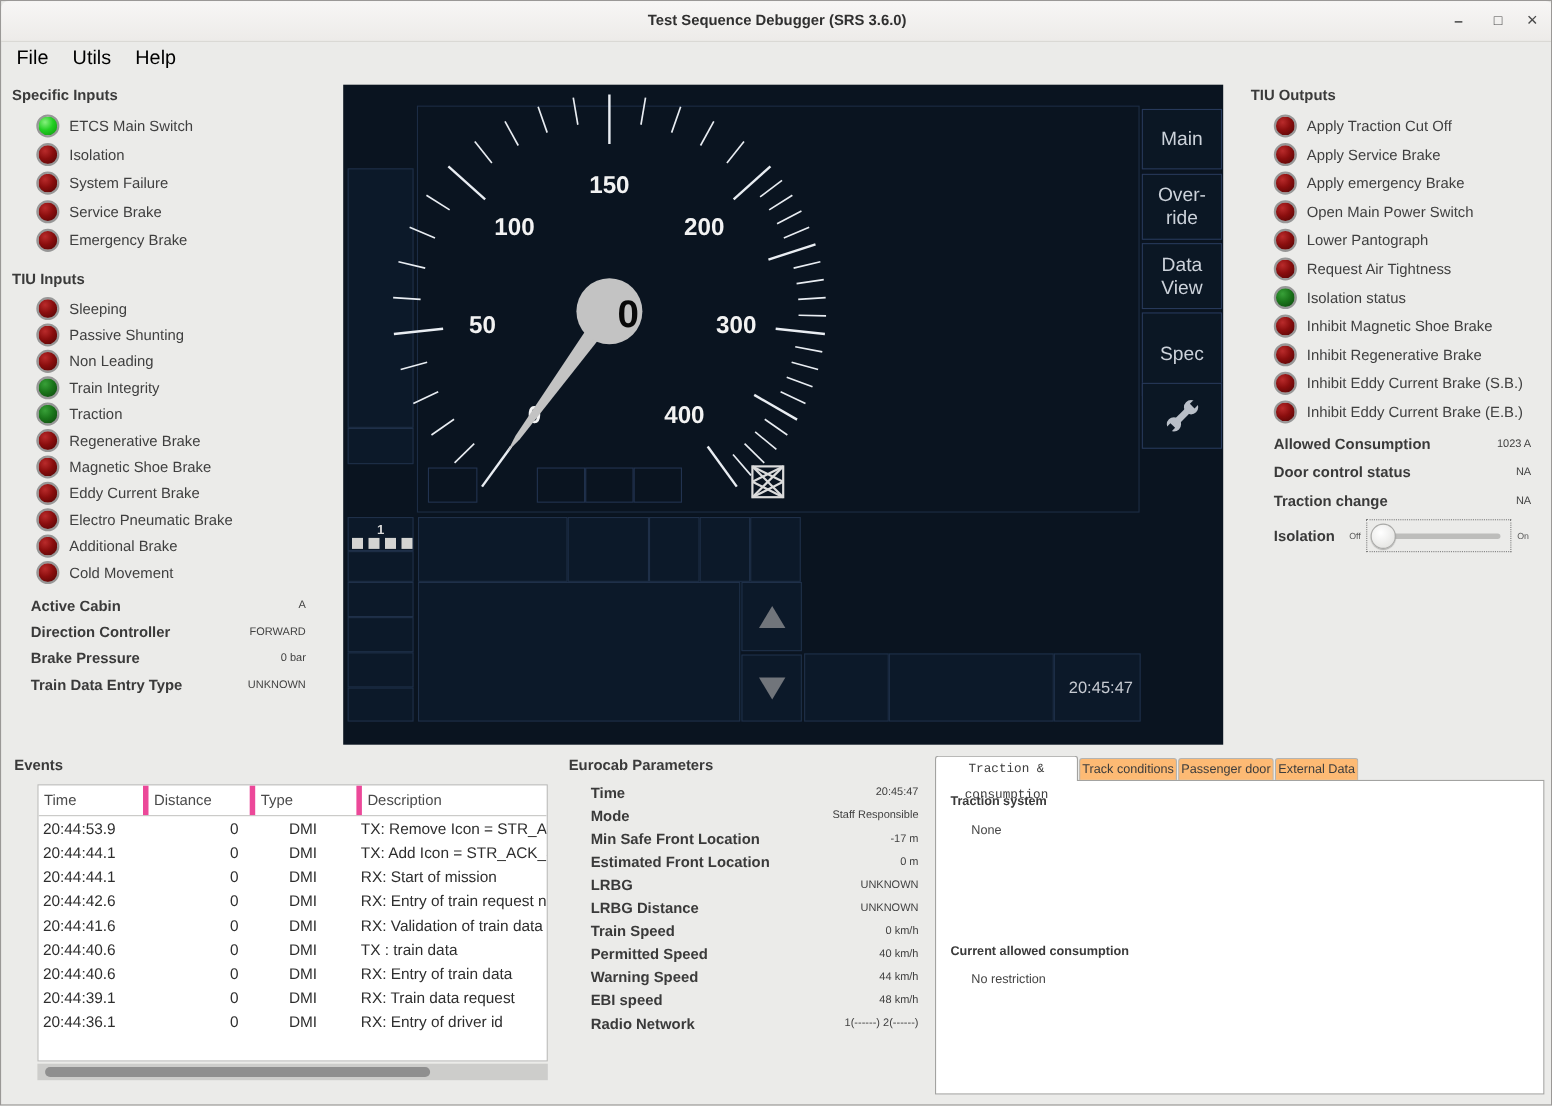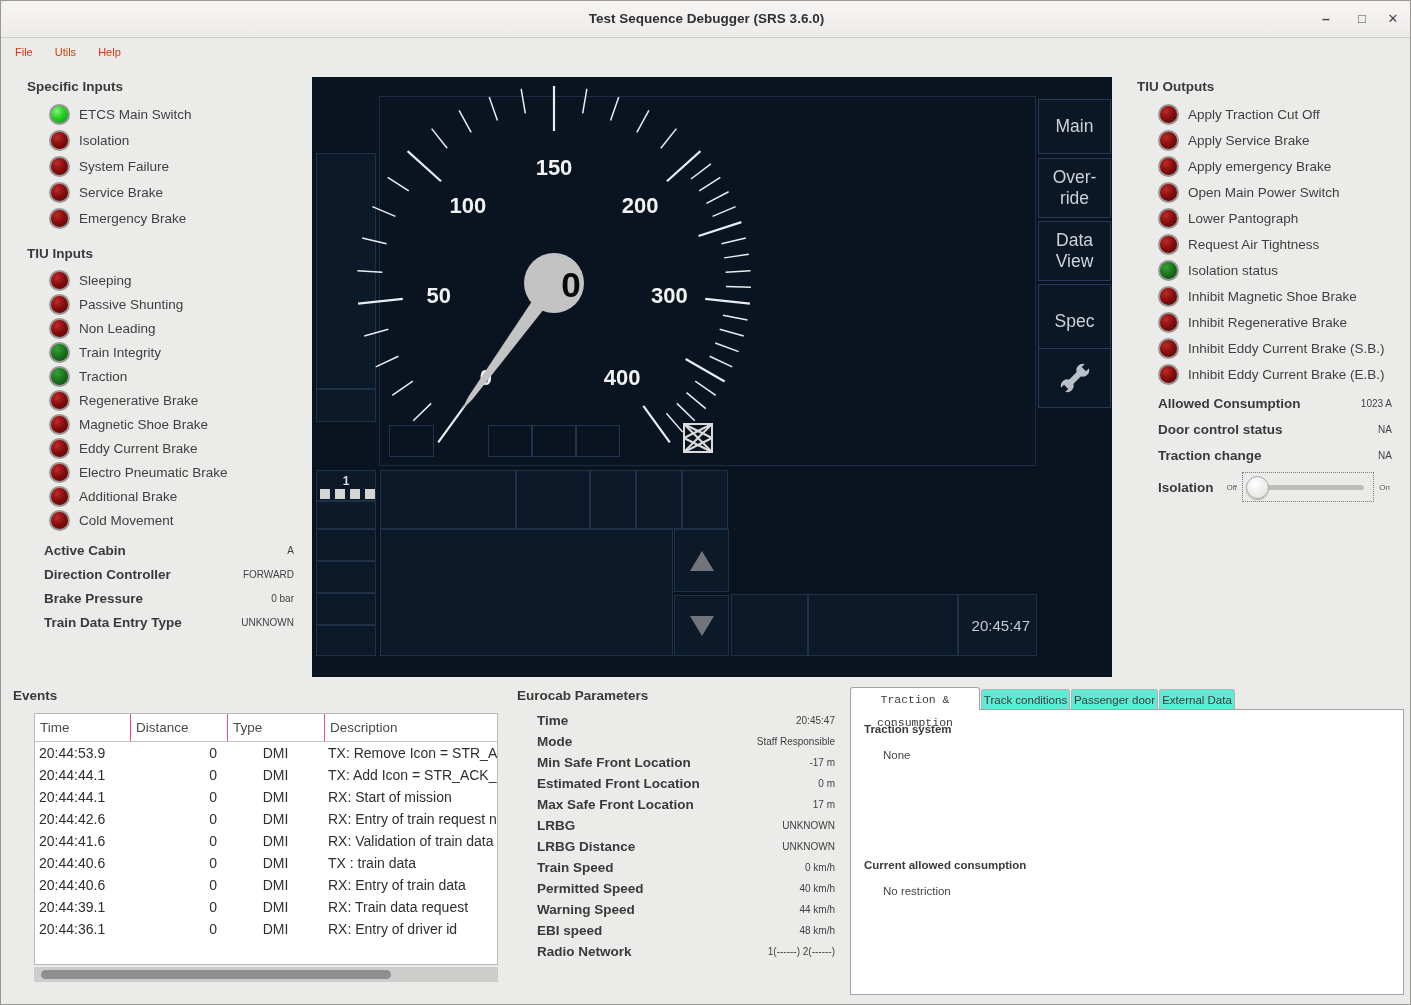--- a/index.html
+++ b/index.html
@@ -14,35 +14,35 @@
     border-radius:7px 7px 0 0;}
   .title-text{position:absolute;left:0;right:0;top:0;height:36px;line-height:36px;
     text-align:center;font-size:13.5px;font-weight:bold;color:#303030;}
   .winbtn{position:absolute;top:7px;width:22px;height:22px;line-height:22px;text-align:center;
     color:#4a4a4a;font-size:14px;cursor:default;}
   .winbtn.min{right:75px;font-weight:bold;}
   .winbtn.max{right:39px;font-size:13px;}
   .winbtn.close{right:8px;font-size:13px;}
   
   .menubar{position:absolute;left:0;top:37px;height:29px;width:100%;}
-  .menu-item{display:inline-block;padding:0 11px;line-height:29px;font-size:11px;color:#c2410c;}
+  .menu-item{display:inline-block;padding:0 11px;line-height:29px;font-size:18px;color:#000000;}
   .menu-item:first-child{margin-left:3px;}
   
   .section-title{font-weight:bold;font-size:13.5px;color:#3a3a3a;}
   .led-row{display:flex;align-items:center;}
   .led{width:17px;height:17px;border-radius:50%;border:2px solid #979797;margin-right:9px;flex:none;}
   .led.red{background:radial-gradient(circle at 35% 30%, #b92b2b 0%, #8a0e0e 45%, #4c0404 100%);}
   .led.green-bright{background:radial-gradient(circle at 35% 30%, #86f07e 0%, #23cf23 45%, #0c930c 100%);}
   .led.green-dim{background:radial-gradient(circle at 35% 30%, #38a038 0%, #1b761b 45%, #0b420b 100%);}
   .led-label{font-size:13.5px;color:#3f3f3f;white-space:nowrap;}
   .field-row{display:flex;justify-content:space-between;align-items:center;}
   .f-label{font-weight:bold;font-size:13.5px;color:#3a3a3a;white-space:nowrap;}
   .f-value{font-size:10px;color:#3f3f3f;white-space:nowrap;}
   
-  .left-panel{position:absolute;left:10px;top:78px;width:290px;margin-left:16px;}
+  .left-panel{position:absolute;left:10px;top:78px;width:290px;}
   .left-panel .led-list{margin:7px 0 0 22px;}
   .left-panel .led-list.pitch26 .led-row{height:26px;}
   .left-panel .led-list.pitch24 .led-row{height:24px;}
   .left-panel .section-title.second{margin-top:15px;}
   .left-fields{margin:6px 0 0 17px;width:250px;}
   .left-fields .field-row{height:24px;}
   
   .right-panel{position:absolute;left:1136px;top:78px;width:258px;}
   .right-panel .led-list{margin:7px 0 0 21px;}
   .right-panel .led-row{height:26px;}
@@ -67,39 +67,39 @@
   .arrow-cell{display:flex;align-items:center;justify-content:center;}
   .lvl-num{position:absolute;left:0;right:0;top:3px;text-align:center;color:#d9d9d9;font-size:12px;font-weight:bold;}
   .lvl-boxes{position:absolute;left:3px;top:18px;display:flex;gap:5px;}
   .lvl-box{width:10px;height:10px;background:#d4d4d2;}
   .dmi-time{position:absolute;right:6px;top:0;bottom:0;display:flex;align-items:center;color:#c6cad1;font-size:15px;}
   
   .events-title{position:absolute;left:12px;top:687px;}
   .events-table{position:absolute;left:33px;top:712px;width:464px;height:252px;background:#ffffff;
     border:1px solid #b9b9b7;box-sizing:border-box;overflow:hidden;}
   .ev-header{display:grid;grid-template-columns:95px 97px 97px 1fr;height:27px;border-bottom:1px solid #c6c6c4;}
-  .ev-h{font-size:13.5px;color:#4a4a4a;line-height:27px;padding-left:5px;border-left:1px solid #ec4899;
+  .ev-h{font-size:13.5px;color:#4a4a4a;line-height:27px;padding-left:5px;border-left:5px solid #ec4899;
     white-space:nowrap;overflow:hidden;}
   .ev-h:first-child{border-left:none;}
   .ev-row{display:grid;grid-template-columns:95px 97px 97px 1fr;height:22px;}
   .ev-c{font-size:14px;color:#2e2e2e;line-height:22px;white-space:nowrap;overflow:hidden;}
   .ev-c.t{padding-left:4px;}
   .ev-c.d{text-align:right;padding-right:10px;}
   .ev-c.y{text-align:center;}
   .ev-c.s{padding-left:4px;}
   .ev-scroll{position:absolute;left:33px;top:966px;width:464px;height:15px;background:#cdcdcb;}
   .ev-thumb{position:absolute;left:7px;top:3px;width:350px;height:9px;background:#8f8f8f;border-radius:5px;}
   
   .eurocab-title{position:absolute;left:516px;top:687px;}
   .eurocab-rows{position:absolute;left:536px;top:709px;width:298px;}
   .eurocab-rows .field-row{height:21px;}
   
   .tabs-panel{position:absolute;left:849px;top:686px;width:554px;height:308px;}
   .tab{position:absolute;top:2px;height:21px;line-height:21px;text-align:center;font-size:11.5px;color:#3c3c3c;
-    background:#5eead4;border:1px solid #b3b3b1;border-bottom:none;border-radius:3px 3px 0 0;box-sizing:border-box;}
+    background:#fdba74;border:1px solid #b3b3b1;border-bottom:none;border-radius:3px 3px 0 0;box-sizing:border-box;}
   .tab.active{top:0;height:23px;line-height:23px;background:#ffffff;border-color:#a3a3a1;z-index:2;}
   .tab-content{position:absolute;left:0;top:22px;width:554px;height:286px;background:#ffffff;
     border:1px solid #a3a3a1;box-sizing:border-box;z-index:1;}
   .tc-heading{position:absolute;left:13px;font-size:11.5px;font-weight:bold;color:#3a3a3a;}
   .tc-value{position:absolute;left:32px;font-size:11.5px;color:#454545;}
 </style>
 </head>
 <body>
 
 <div class="titlebar">
@@ -502,24 +502,20 @@
     </div>
     <div class="field-row">
       <span class="f-label">Min Safe Front Location</span>
       <span class="f-value">-17 m</span>
     </div>
     <div class="field-row">
       <span class="f-label">Estimated Front Location</span>
       <span class="f-value">0 m</span>
     </div>
     <div class="field-row">
-      <span class="f-label">Max Safe Front Location</span>
-      <span class="f-value">17 m</span>
-    </div>
-    <div class="field-row">
       <span class="f-label">LRBG</span>
       <span class="f-value">UNKNOWN</span>
     </div>
     <div class="field-row">
       <span class="f-label">LRBG Distance</span>
       <span class="f-value">UNKNOWN</span>
     </div>
     <div class="field-row">
       <span class="f-label">Train Speed</span>
       <span class="f-value">0 km/h</span>

